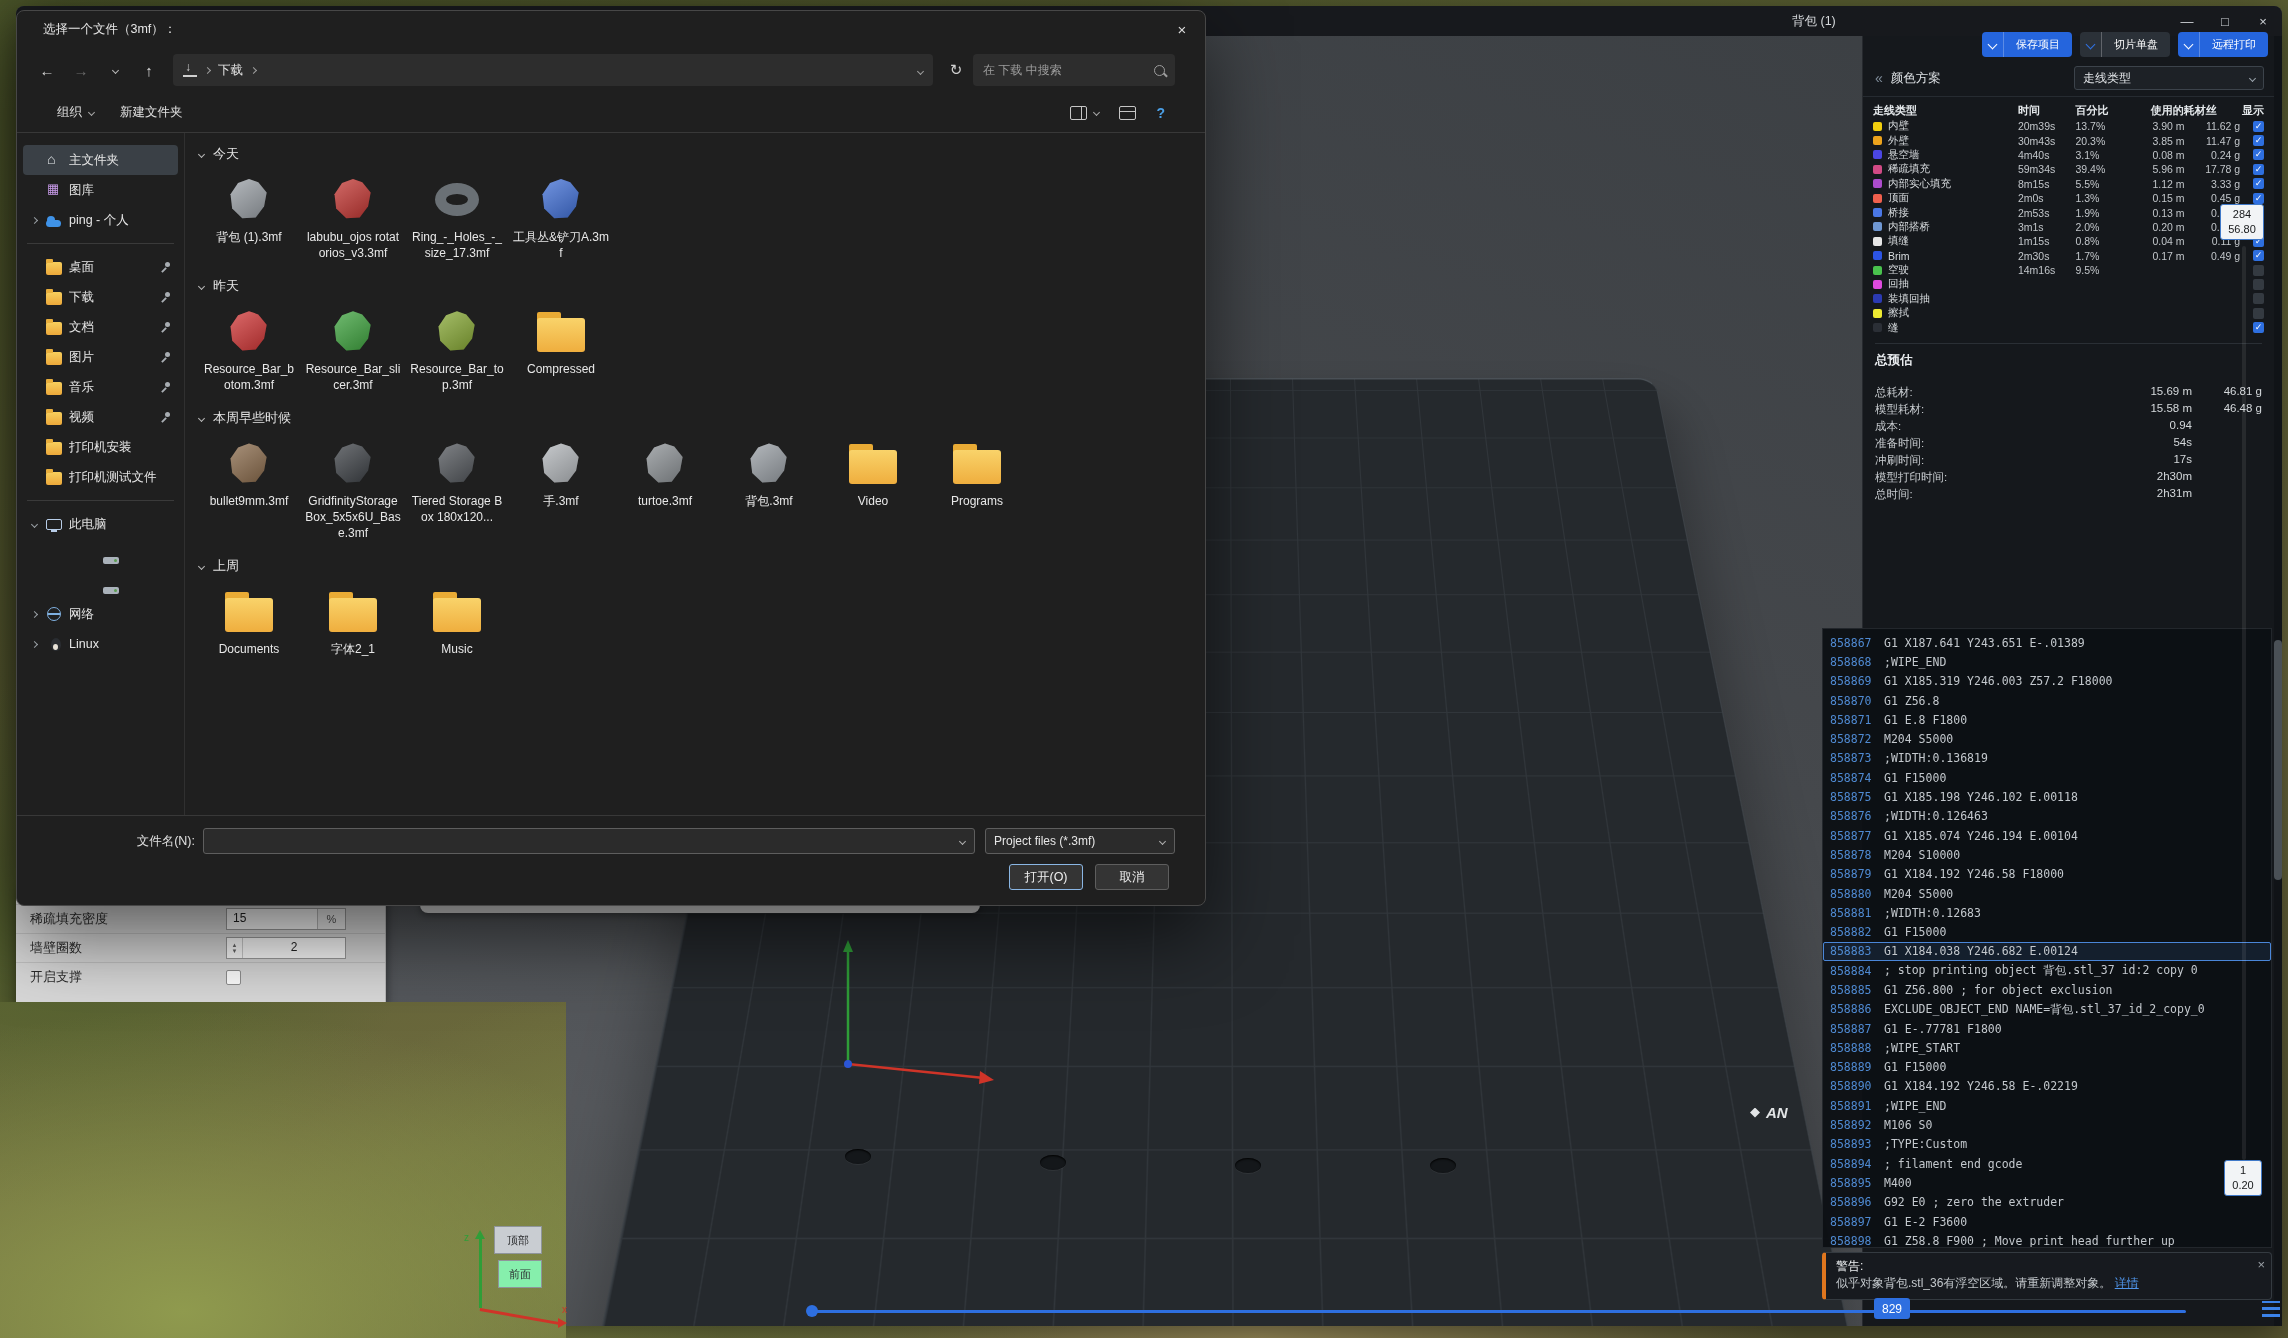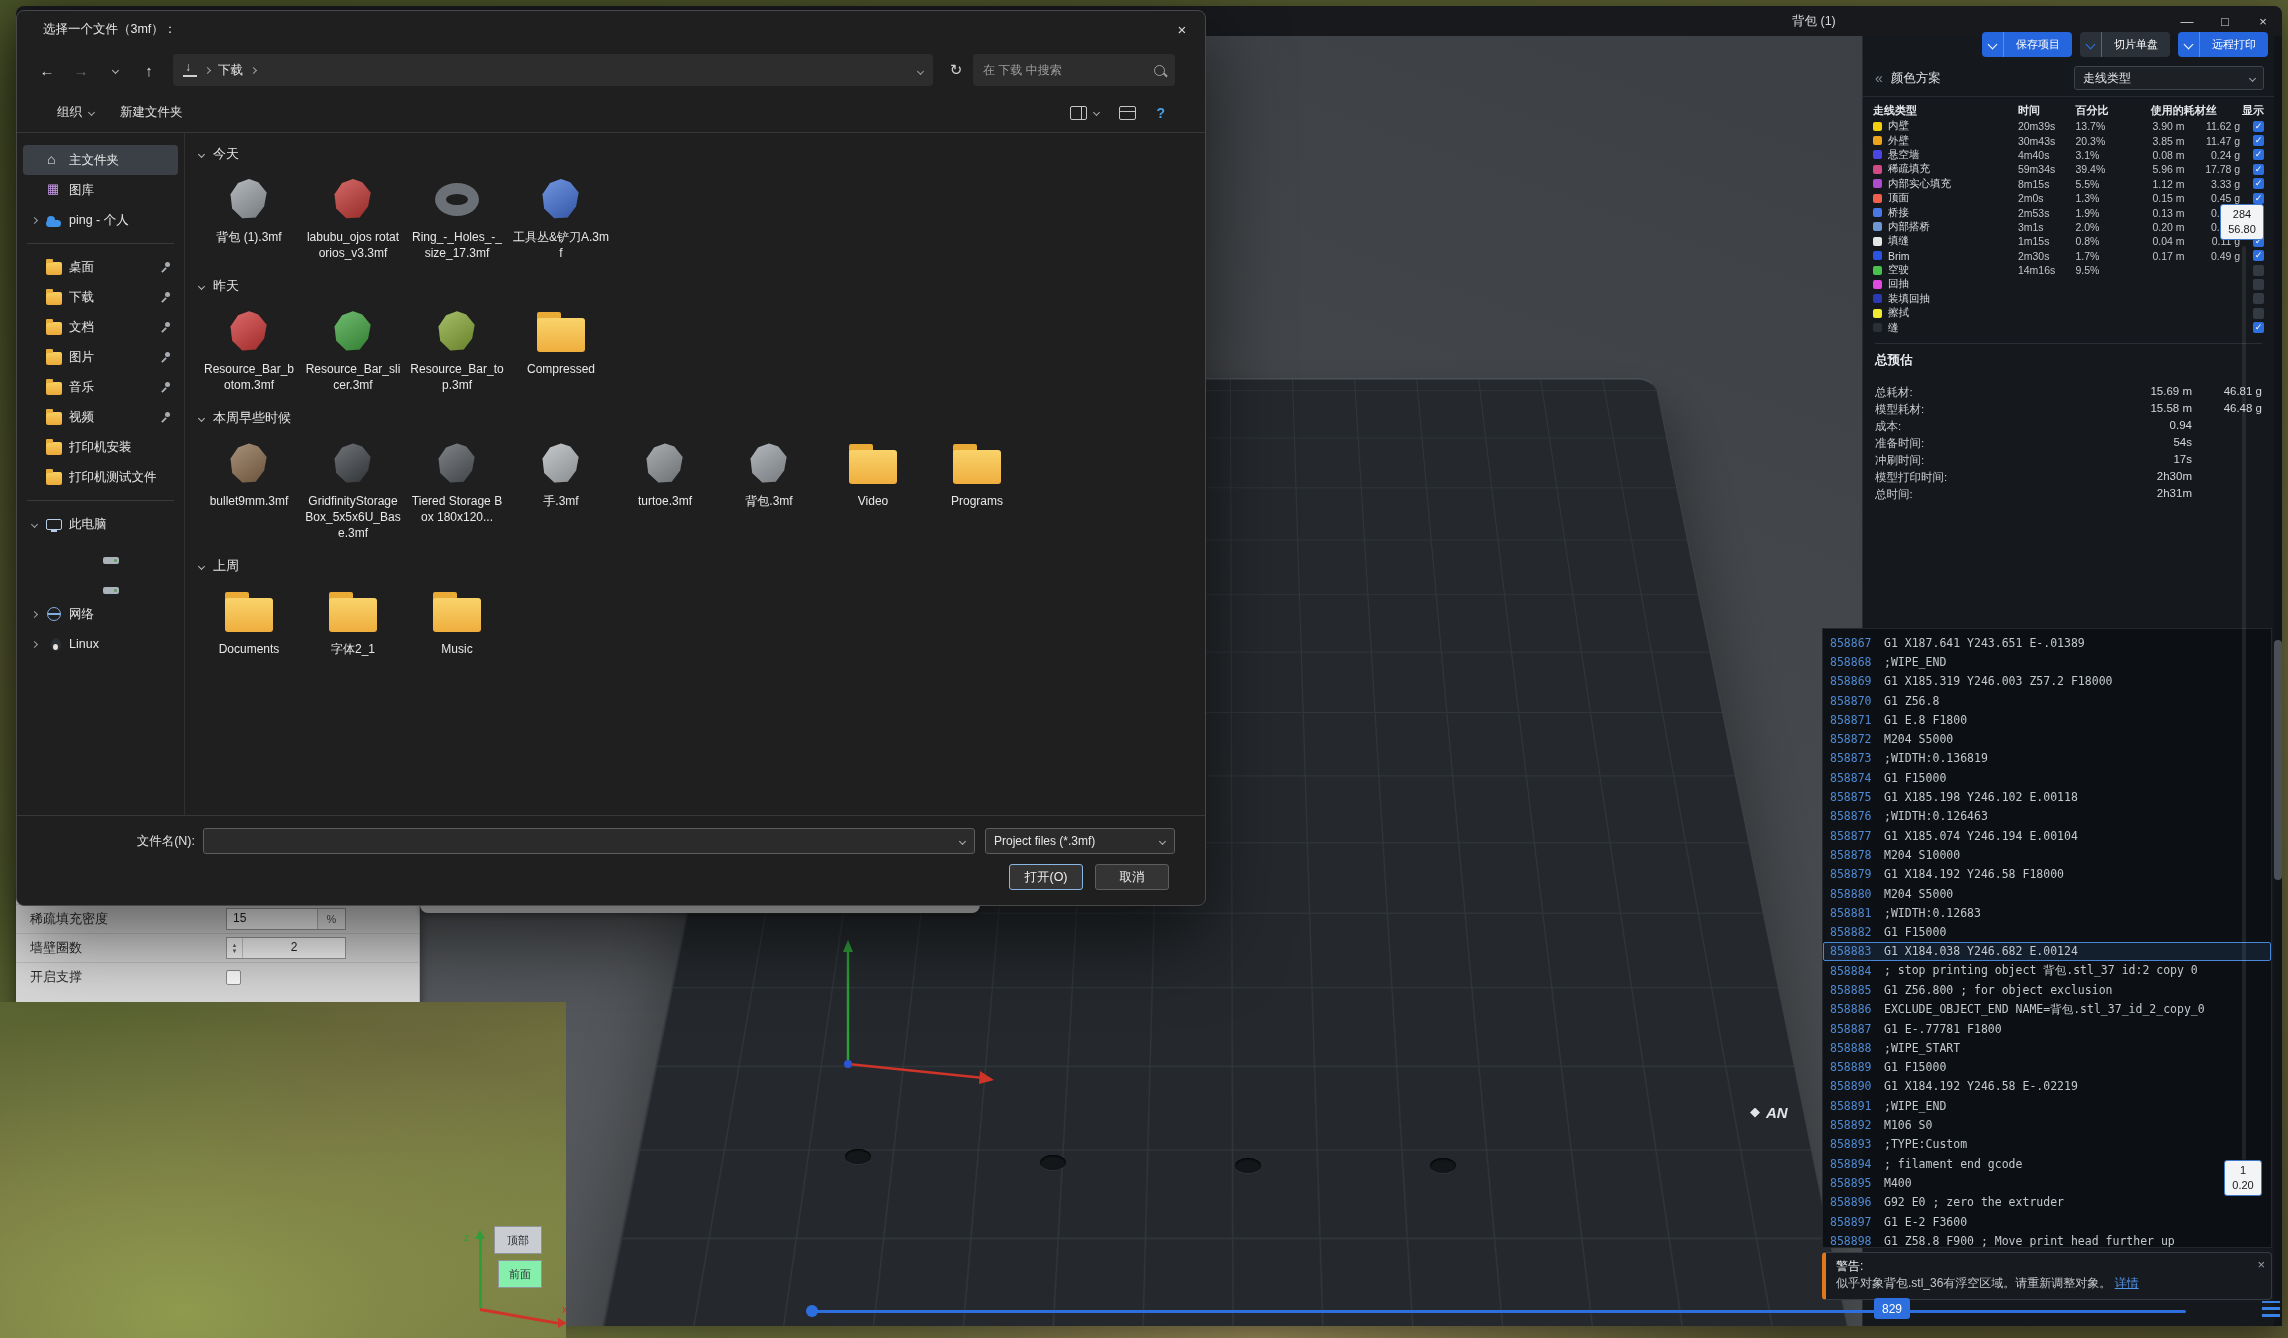--- a/index.html
+++ b/index.html
@@ -122,21 +122,21 @@
   .hslider-track{position:absolute;left:796px;top:1304px;width:1374px;height:3px;background:#2e6fe0;border-radius:2px;z-index:30;}
   .hslider-dot{position:absolute;left:790px;top:1299px;width:12px;height:12px;border-radius:50%;background:#2e6fe0;z-index:31;}
   .hslider-badge{position:absolute;left:1858px;top:1292px;width:36px;height:21px;background:#2e6fe0;border-radius:3px;color:#fff;
     font-size:12px;display:flex;align-items:center;justify-content:center;z-index:32;}
   .gtoggle{position:absolute;left:2246px;top:1295px;width:18px;height:16px;z-index:32;
     background:linear-gradient(#3b82e8 0 2.5px,transparent 2.5px 6.5px,#3b82e8 6.5px 9px,transparent 9px 13px,#3b82e8 13px 15.5px);}
   .edge{position:absolute;right:0;top:30px;bottom:0;width:8px;background:#101317;z-index:26;}
   .vthumb{position:absolute;top:604px;left:0;width:8px;height:240px;border-radius:4px;background:#4a5056;}
 
   
-  .param-panel{position:absolute;left:16px;top:886px;width:404px;height:118px;background:#d8d8d8;z-index:4;
+  .param-panel{position:absolute;left:16px;top:886px;width:370px;height:118px;background:#d8d8d8;z-index:4;
     border-right:1px solid #b8b8b8;box-shadow:2px 3px 8px rgba(0,0,0,.35);}
   .lp-rows{margin-top:18px;}
   .lp-row{height:29px;border-top:1px solid #c2c2c2;display:flex;align-items:center;padding-left:14px;position:relative;font-size:13px;color:#2a2a2a;}
   .lp-input,.lp-spin{position:absolute;left:210px;width:120px;height:22px;background:#fcfcfc;border:1px solid #9b9b9b;display:flex;align-items:stretch;}
   .lp-val{flex:1;padding:2px 6px;font-size:12px;color:#222;}
   .lp-suffix{width:28px;border-left:1px solid #bbb;background:#eee;text-align:center;font-size:11px;color:#555;line-height:20px;}
   .lp-suffix:empty{display:none;}
   .spin-arrows{width:16px;display:flex;flex-direction:column;align-items:center;justify-content:center;font-size:6px;color:#666;border-right:1px solid #ccc;line-height:1;}
   .lp-spin .lp-val{text-align:center;}
   .lp-check{position:absolute;left:210px;width:15px;height:15px;background:#fff;border:1px solid #8f8f8f;border-radius:2px;}

